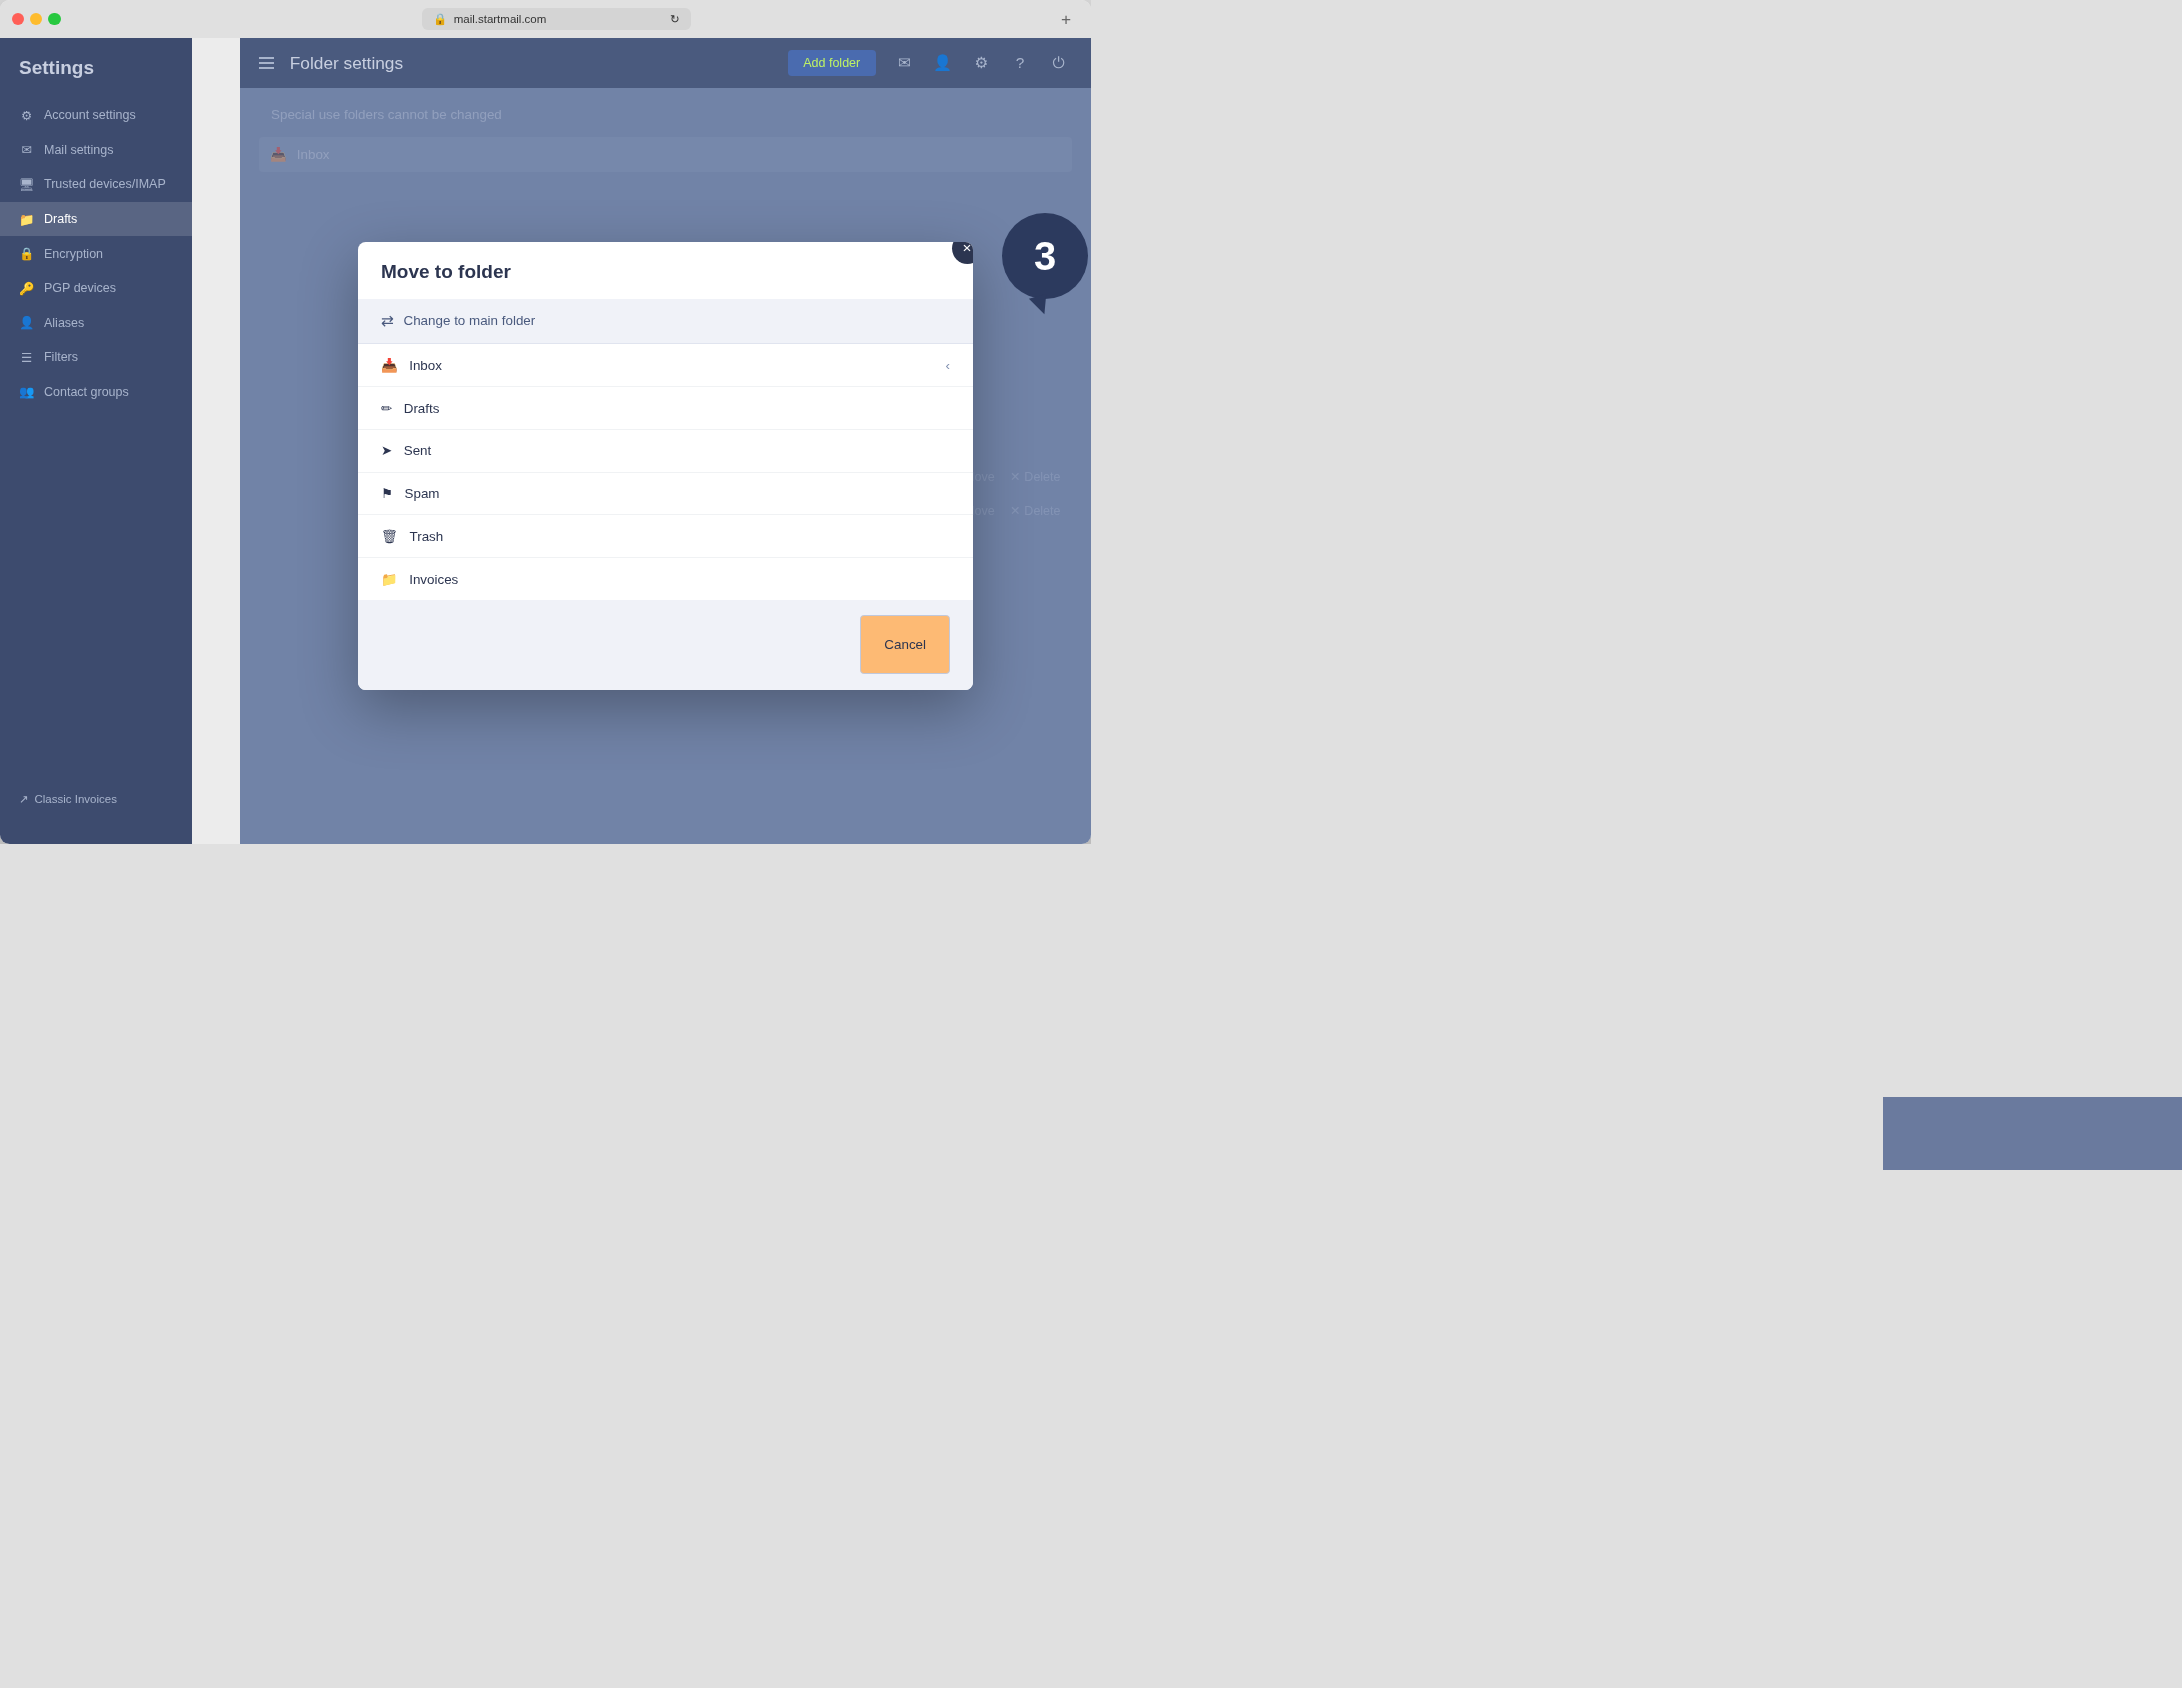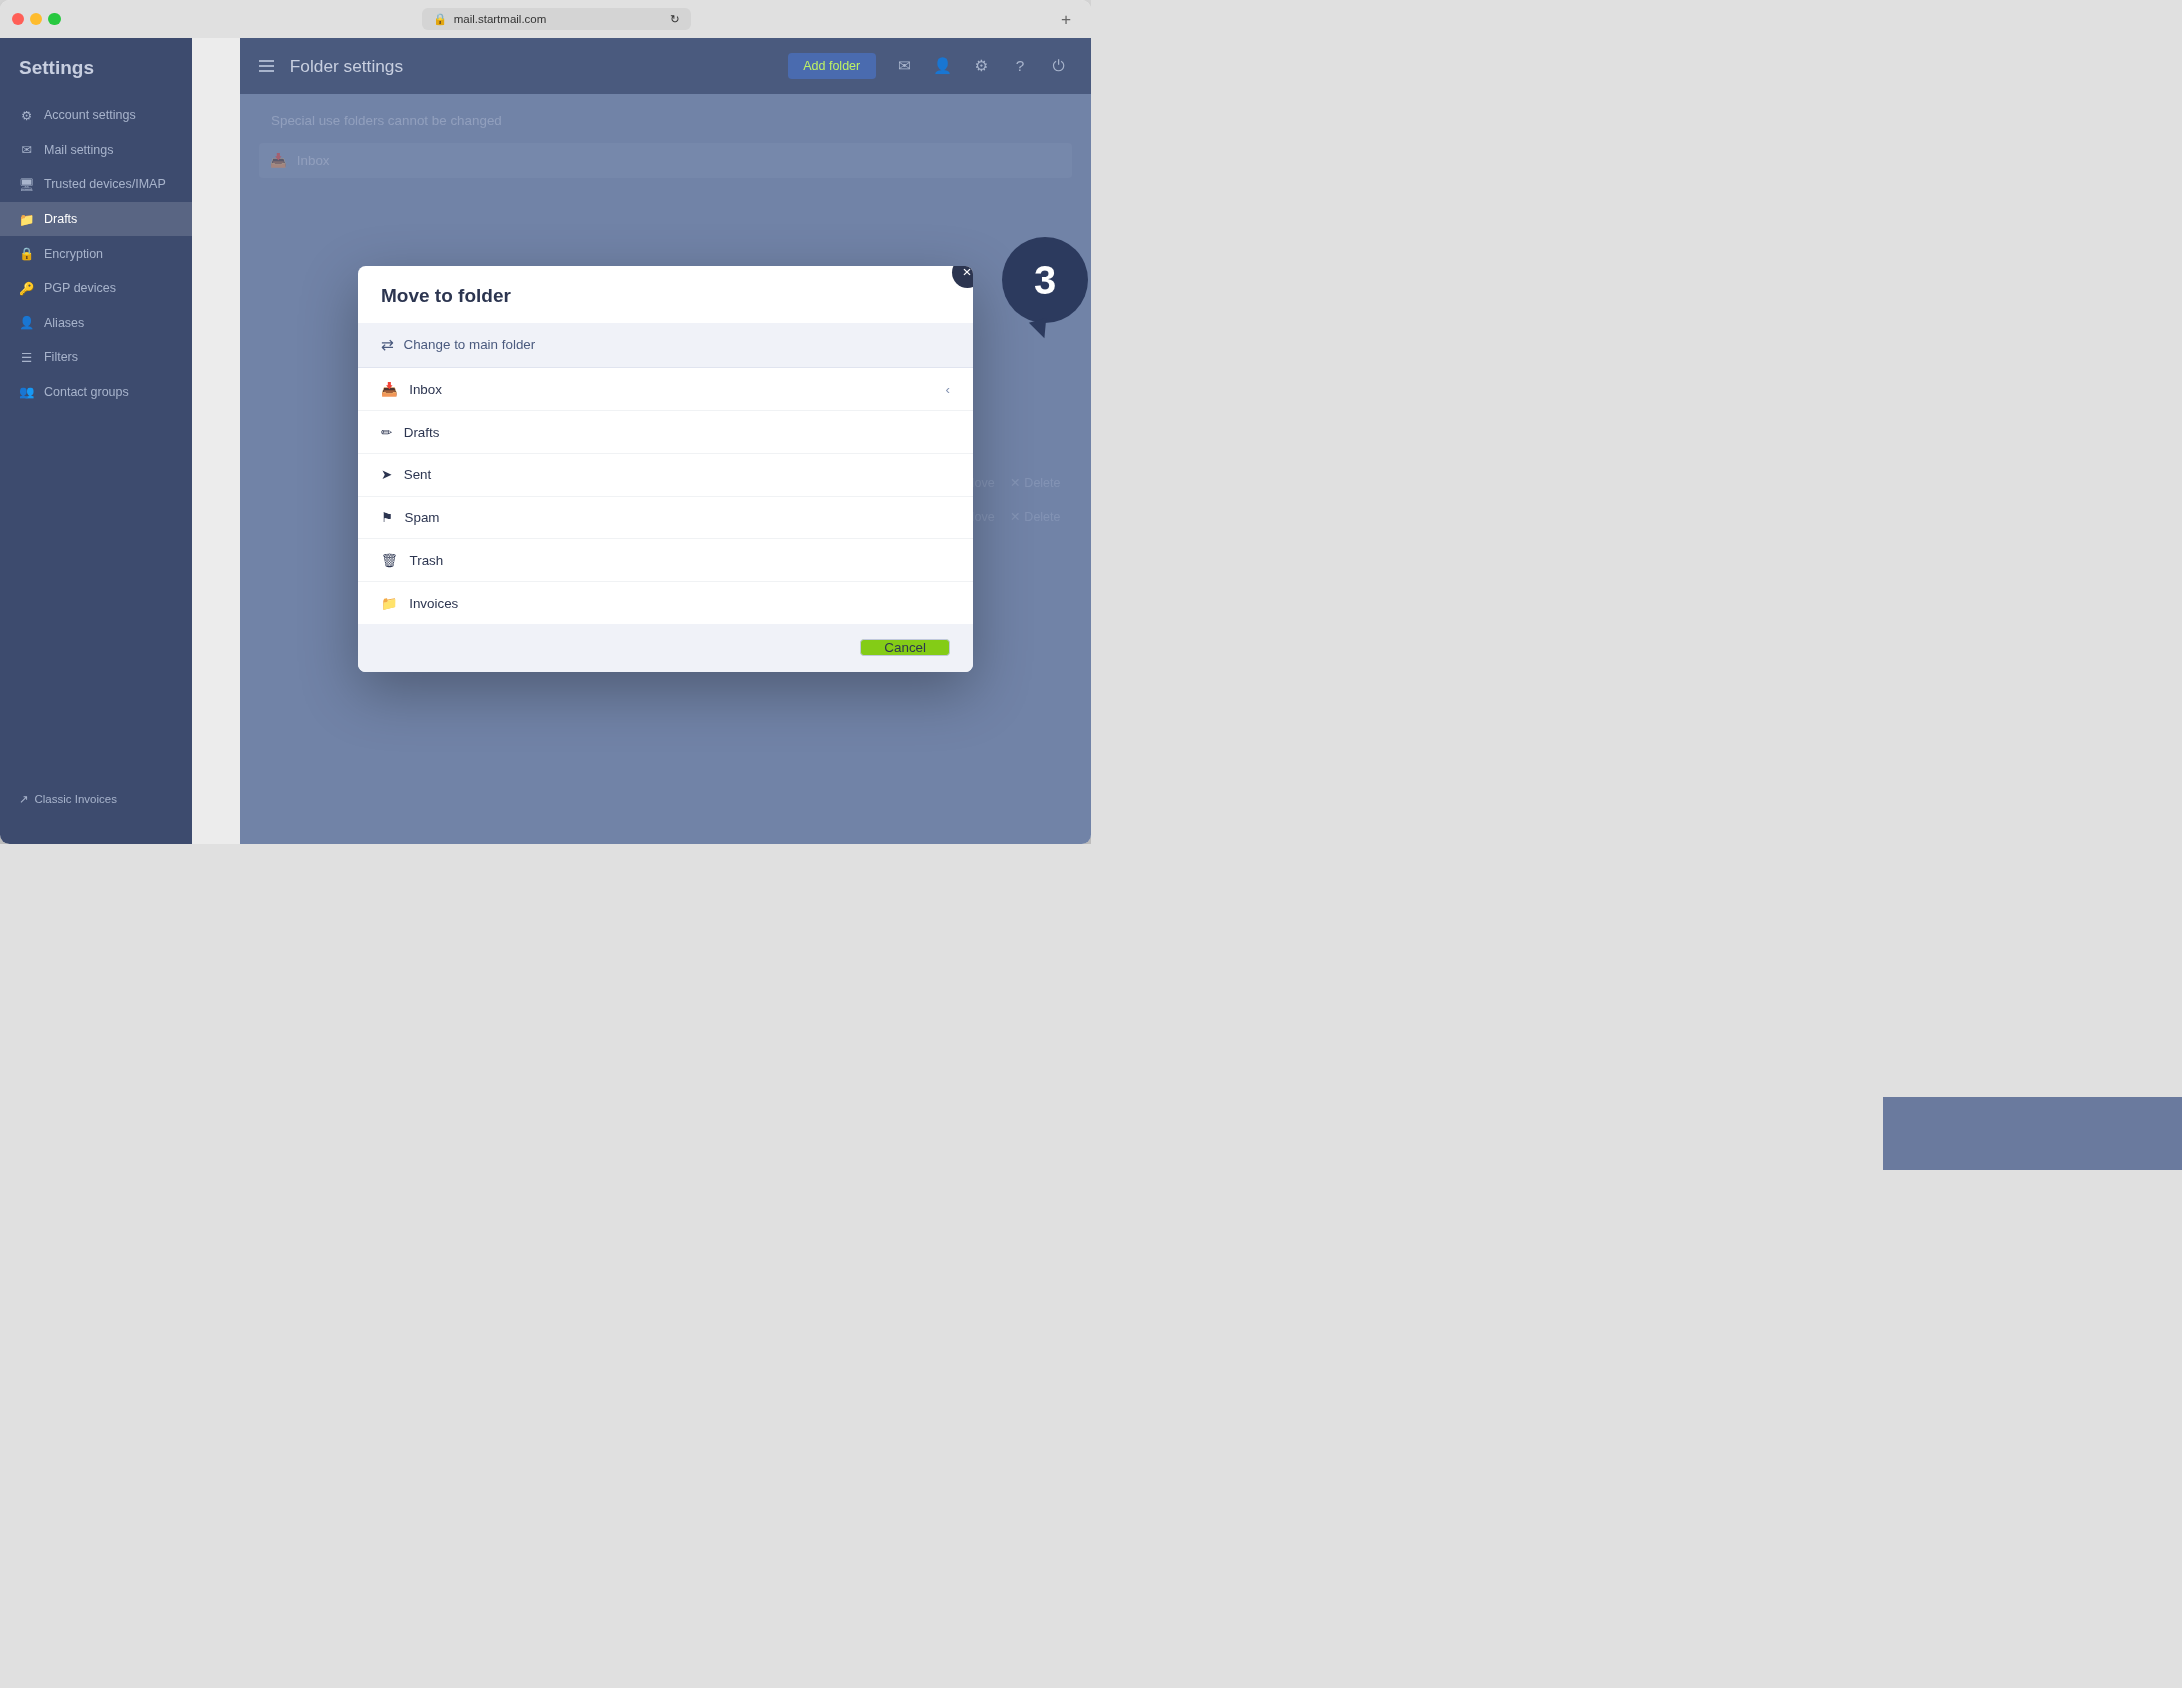--- a/index.html
+++ b/index.html
@@ -146,21 +146,21 @@
       flex: 1;
       background: #8190b0;
       display: flex;
       flex-direction: column;
       position: relative;
       overflow: hidden;
     }
 
     .main-header {
       background: #4a5a7e;
-      height: 56px;
+      height: 50px;
       display: flex;
       align-items: center;
       padding: 0 19px;
       gap: 15.4px;
     }
 
     .main-header-title {
       color: #c8cfe0;
       font-size: 17.3px;
       font-weight: 300;
@@ -318,25 +318,25 @@
     }
 
     .modal-footer {
       background: #f0f2f8;
       padding: 15.4px 23px;
       display: flex;
       justify-content: flex-end;
     }
 
     .cancel-btn {
-      background: #84cc16;
+      background: #fdba74;
       border: 1px solid #c0c8dc;
       color: #2c3550;
       border-radius: 3.8px;
-      padding: 0 23px;
+      padding: 21px 23px;
       font-size: 13.4px;
       cursor: pointer;
     }
 
     
     .tooltip-bubble {
       position: absolute;
       top: -29px;
       right: -115px;
       width: 86px;

